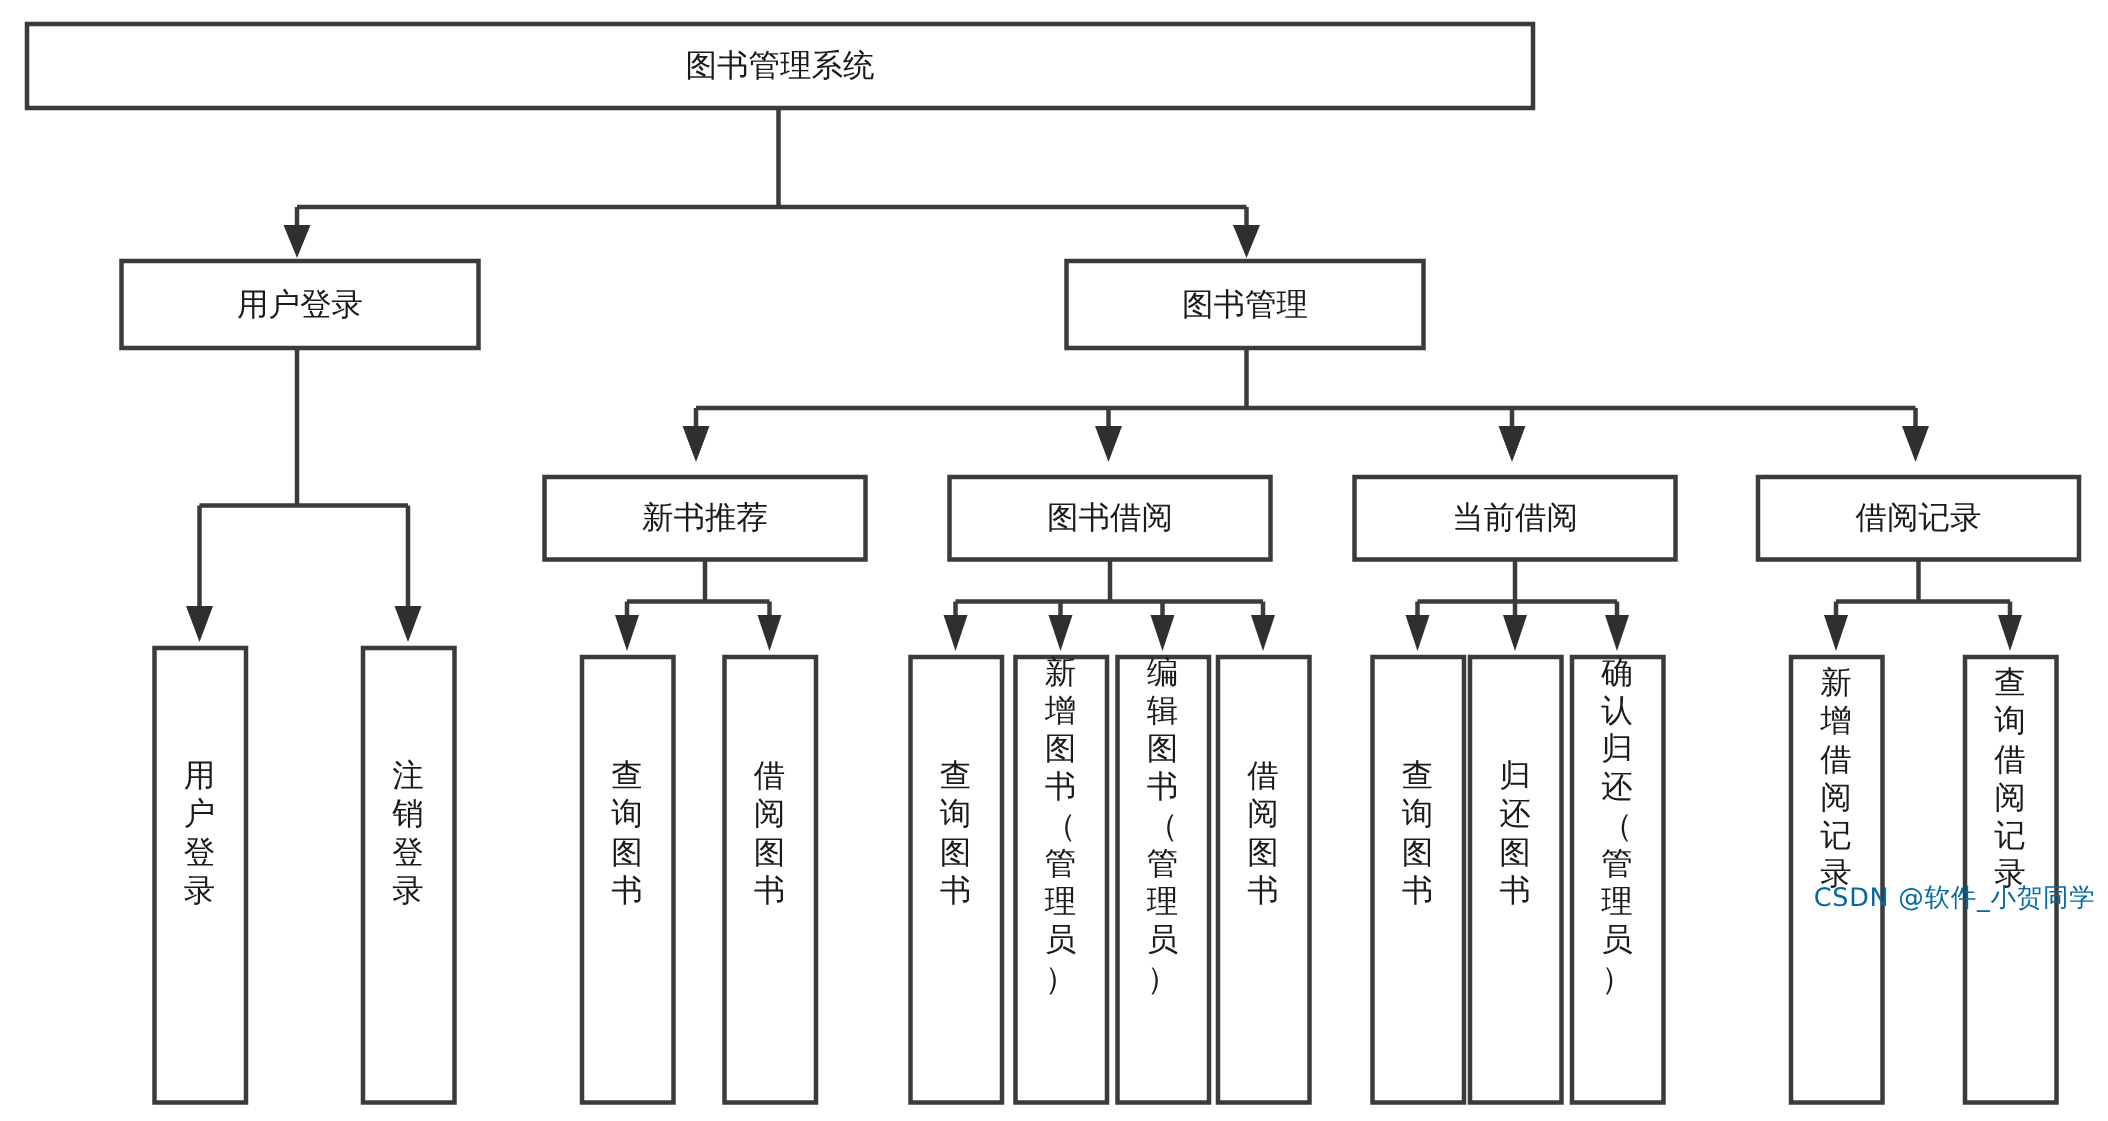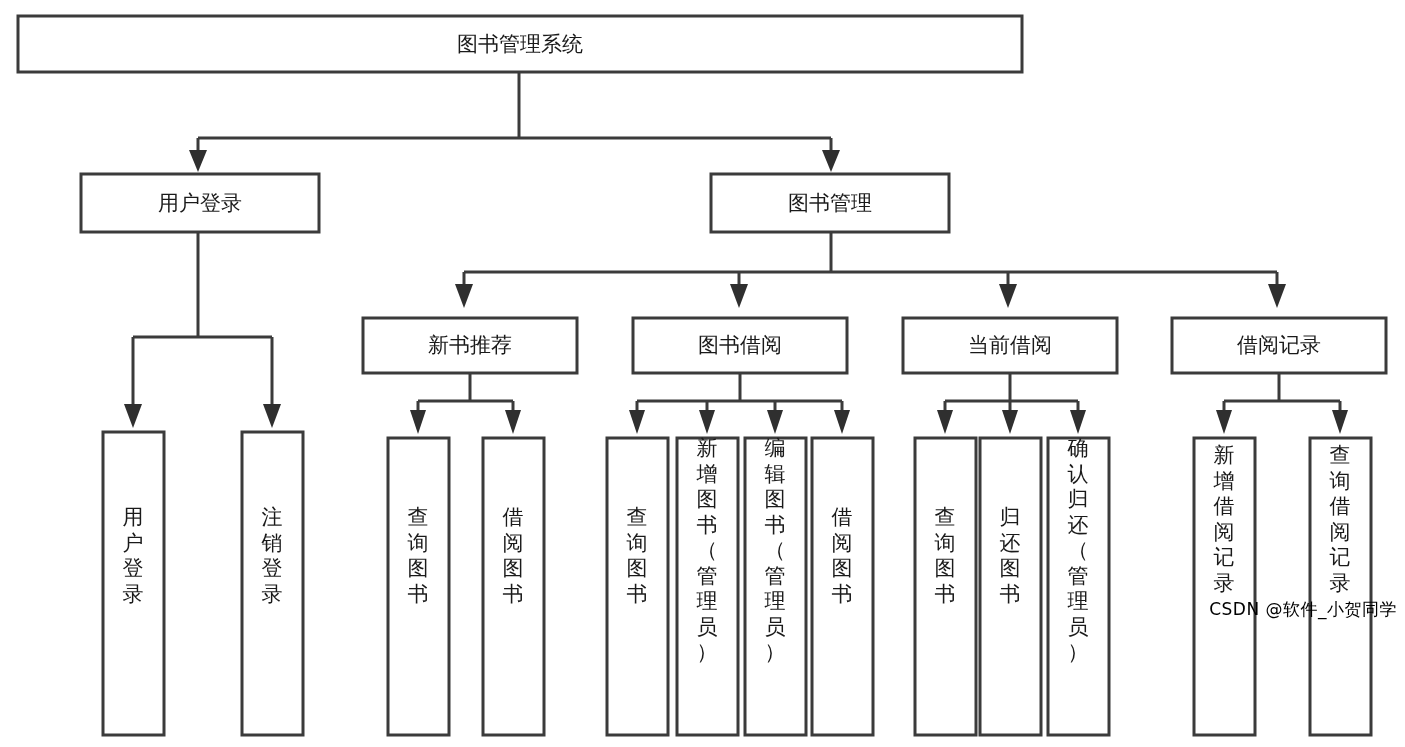--- a/index.html
+++ b/index.html
@@ -52,24 +52,24 @@
   }
   .node-label-v {
     font-family: "DejaVu Sans", "Liberation Sans", sans-serif;
     font-size: 21px;
     fill: #1a1a1a;
     text-anchor: middle;
   }
   .watermark-text {
     position: absolute;
     right: 8px;
-    bottom: 7px;
+    bottom: 18px;
     font-family: "DejaVu Sans", "Liberation Sans", sans-serif;
     font-size: 17px;
-    color: #000000;
+    color: #0369a1;
     letter-spacing: 0.5px;
     white-space: nowrap;
     user-select: none;
   }
 </style>
 </head>
 <body>
 
 <div id="diagram-root">
 

